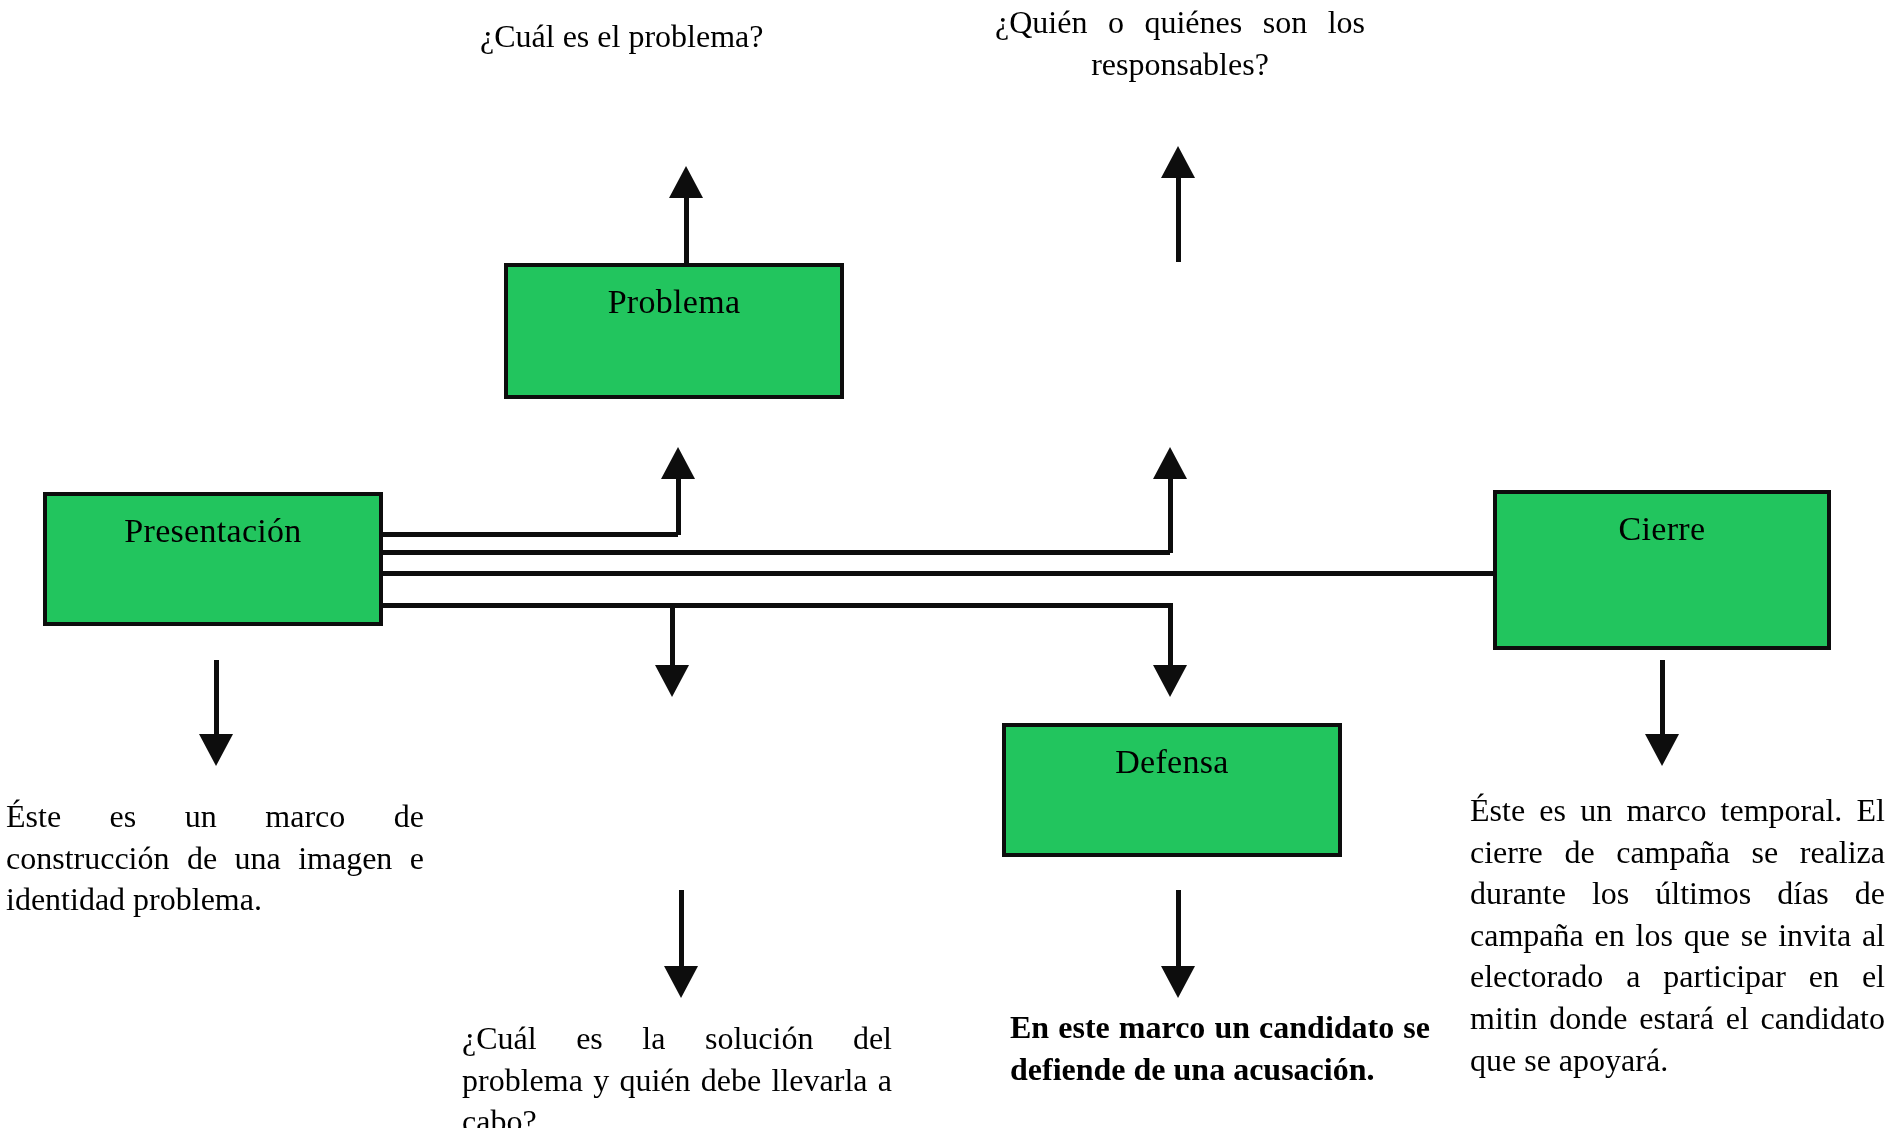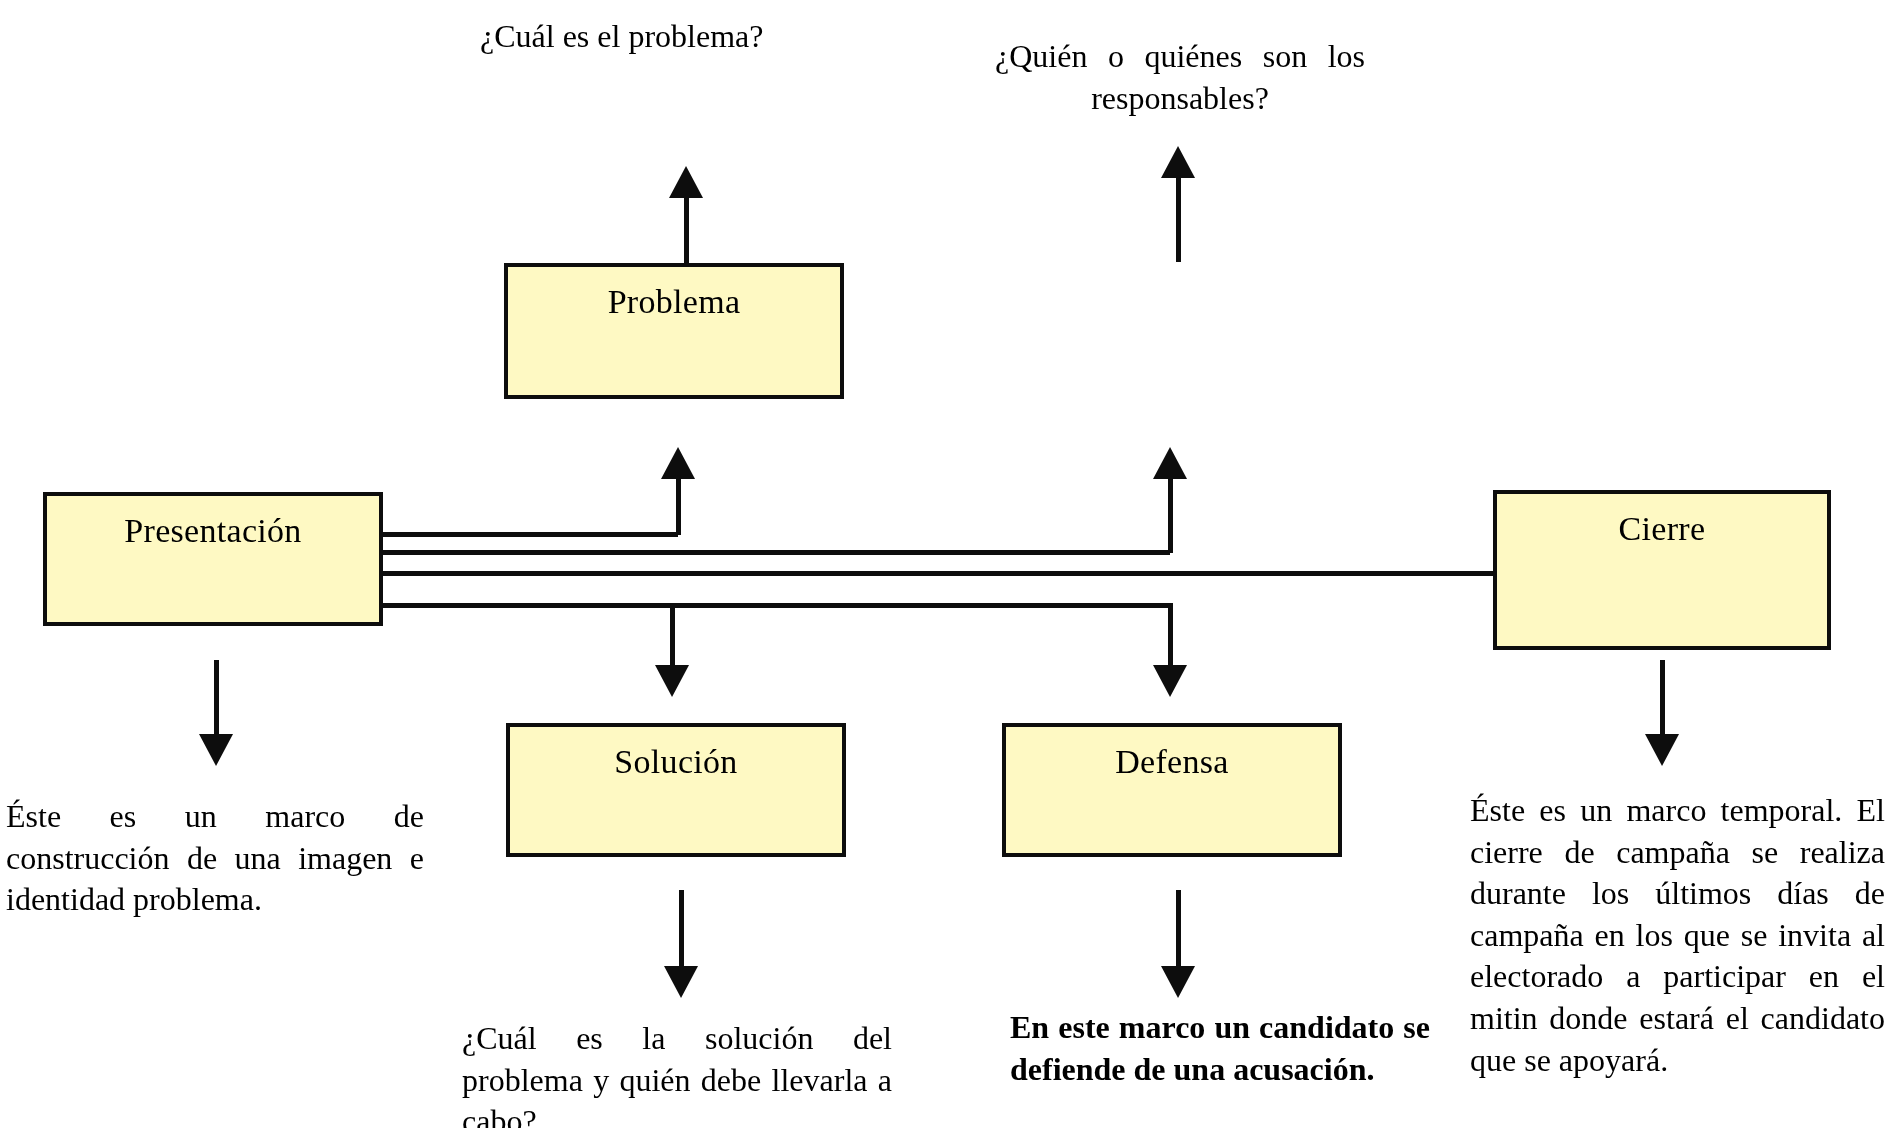--- a/index.html
+++ b/index.html
@@ -16,21 +16,21 @@
     font-family: "Liberation Serif", "DejaVu Serif", serif;
     color: #000000;
     overflow: hidden;
     padding-left: 48px;
   }
 
   
   .node-box {
     position: absolute;
     border: 4px solid #0d0d0d;
-    background: #fef9c3;
+    background: #22c55e;
     box-sizing: border-box;
     z-index: 5;
   }
   .node-label {
     position: absolute;
     left: 0;
     right: 0;
     top: 16px;
     text-align: center;
     font-size: 34px;
@@ -44,21 +44,20 @@
     position: absolute;
     font-size: 32px;
     line-height: 1.30;
     text-align: justify;
     text-align-last: left;
     hyphens: none;
   }
   .caption.center {
     text-align: justify;
     text-align-last: center;
-    margin-top: 34px;
   }
   .caption.q-center {
     text-align: center;
   }
 
   
   .hline {
     position: absolute;
     height: 5px;
     background: #0d0d0d;
@@ -163,23 +162,20 @@
   <div class="arrow-down" style="left:198px; top:660px; width:36px; height:106px;">
     <span class="shaft"></span>
     <span class="head"></span>
   </div>
 
   <div class="arrow-down" style="left:1644px; top:660px; width:36px; height:106px;">
     <span class="shaft"></span>
     <span class="head"></span>
   </div>
 
-  <div class="node-box" style="left:506px; top:723px; width:340px; height:134px;">
-    <span class="node-label">Solución</span>
-  </div>
 
   <div class="node-box" style="left:1002px; top:723px; width:340px; height:134px;">
     <span class="node-label">Defensa</span>
   </div>
 
   <div class="arrow-down" style="left:663px; top:890px; width:36px; height:108px;">
     <span class="shaft"></span>
     <span class="head"></span>
   </div>
 

